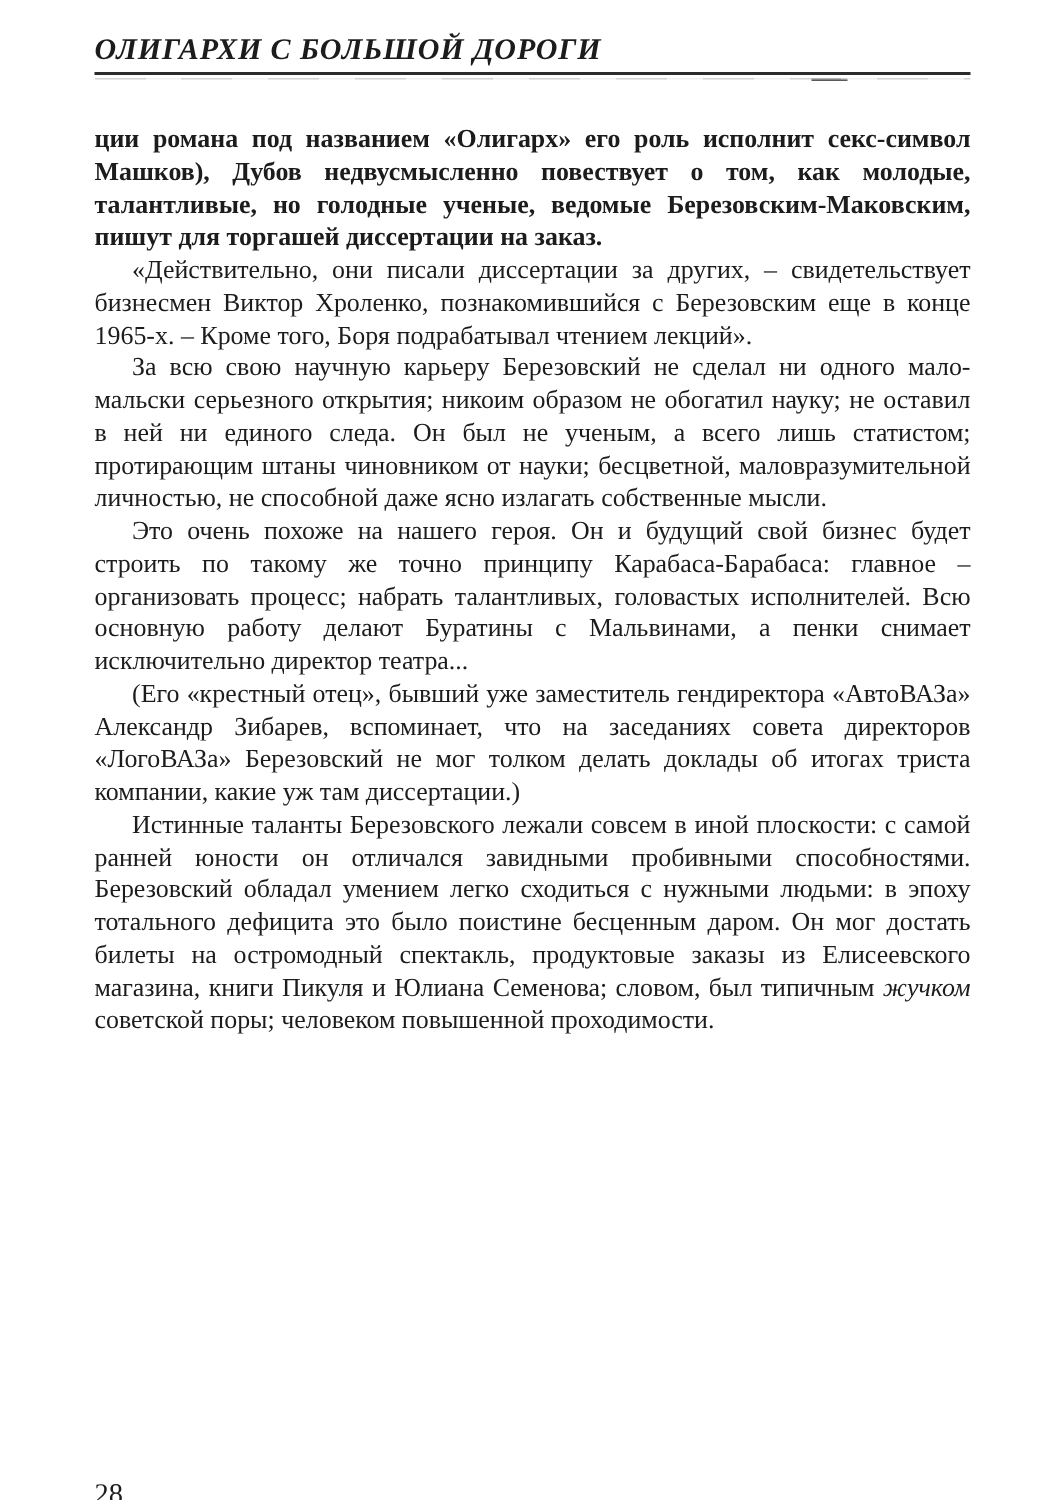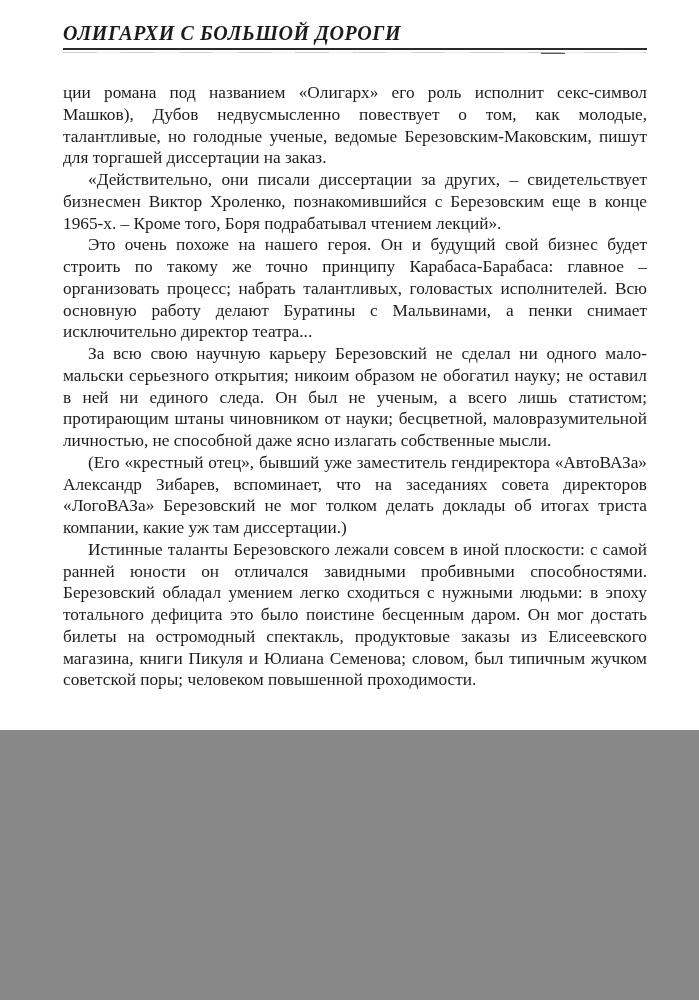--- a/index.html
+++ b/index.html
@@ -1,21 +1,21 @@
 <!DOCTYPE html>
 <html lang="ru"><head>
 <meta charset="utf-8">
 <style>
   html, body { margin: 0; padding: 0; }
   body { background: #888; }
 
   .page {
     position: relative;
     width: 699px;
-    height: 730px;
+    height: 1000px;
     margin: 0 auto;
     background: var(--paper, #ffffff);
     color: var(--ink, #1c1c1c);
     font-family: "Liberation Serif", "DejaVu Serif", serif;
     overflow: hidden;
     box-sizing: border-box;
   }
 
   .content {
     position: absolute;
@@ -60,23 +60,23 @@
     line-height: 21.75px;
     text-align: justify;
   }
 
   .text-block p {
     margin: 0;
     padding: 0;
     text-indent: 25px;
   }
 
-  .text-block p.no-indent { text-indent: 0; }
+  .text-block p.no-indent { text-indent: 0; font-weight: bold; }
 
-  .text-block span.em { }
+  .text-block span.em { font-style: italic; }
 
   .page-number {
     position: absolute;
     left: 63px;
     top: 942px;
     font-size: 19px;
     line-height: 22px;
     margin-top: 44px;
   }
 </style>
@@ -89,21 +89,21 @@
     <div class="running-head">
       <span>ОЛИГАРХИ С БОЛЬШОЙ ДОРОГИ</span>
       <span class="head-rule-dash"></span>
     </div>
 
     <div class="head-rule-artifact"></div>
 
     <div class="text-block">
         <p class="no-indent"><span>ции романа под названием «Олигарх» его роль исполнит секс-символ Машков), Дубов недвусмысленно повествует о том, как молодые, талантливые, но голодные ученые, ведомые Березовским-Маковским, пишут для торгашей диссертации на заказ.</span></p>
         <p><span>«Действительно, они писали диссертации за других, – свидетельствует бизнесмен Виктор Хроленко, познакомившийся с Березовским еще в конце 1965-х. – Кроме того, Боря подрабатывал чтением лекций».</span></p>
+        <p><span>За всю свою научную карьеру Березовский не сделал ни одного мало-мальски серьезного открытия; никоим образом не обогатил науку; не оставил в ней ни единого следа. Он был не ученым, а всего лишь статистом; протирающим штаны чиновником от науки; бесцветной, маловразумительной личностью, не способной даже ясно излагать собственные мысли.</span></p>
         <p><span>Это очень похоже на нашего героя. Он и будущий свой бизнес будет строить по такому же точно принципу Карабаса-Барабаса: главное – организовать процесс; набрать талантливых, головастых исполнителей. Всю основную работу делают Буратины с Мальвинами, а пенки снимает исключительно директор театра...</span></p>
-        <p><span>За всю свою научную карьеру Березовский не сделал ни одного мало-мальски серьезного открытия; никоим образом не обогатил науку; не оставил в ней ни единого следа. Он был не ученым, а всего лишь статистом; протирающим штаны чиновником от науки; бесцветной, маловразумительной личностью, не способной даже ясно излагать собственные мысли.</span></p>
         <p><span>(Его «крестный отец», бывший уже заместитель гендиректора «АвтоВАЗа» Александр Зибарев, вспоминает, что на заседаниях совета директоров «ЛогоВАЗа» Березовский не мог толком делать доклады об итогах триста компании, какие уж там диссертации.)</span></p>
         <p><span>Истинные таланты Березовского лежали совсем в иной плоскости: с самой ранней юности он отличался завидными пробивными способностями. Березовский обладал умением легко сходиться с нужными людьми: в эпоху тотального дефицита это было поистине бесценным даром. Он мог достать билеты на остромодный спектакль, продуктовые заказы из Елисеевского магазина, книги Пикуля и Юлиана Семенова; словом, был типичным </span><span class="em">жучком</span><span> советской поры; человеком повышенной проходимости.</span></p>
       </div>
   </div>
 
   <div class="page-number">28</div>
 </div>
 
 </body></html>

